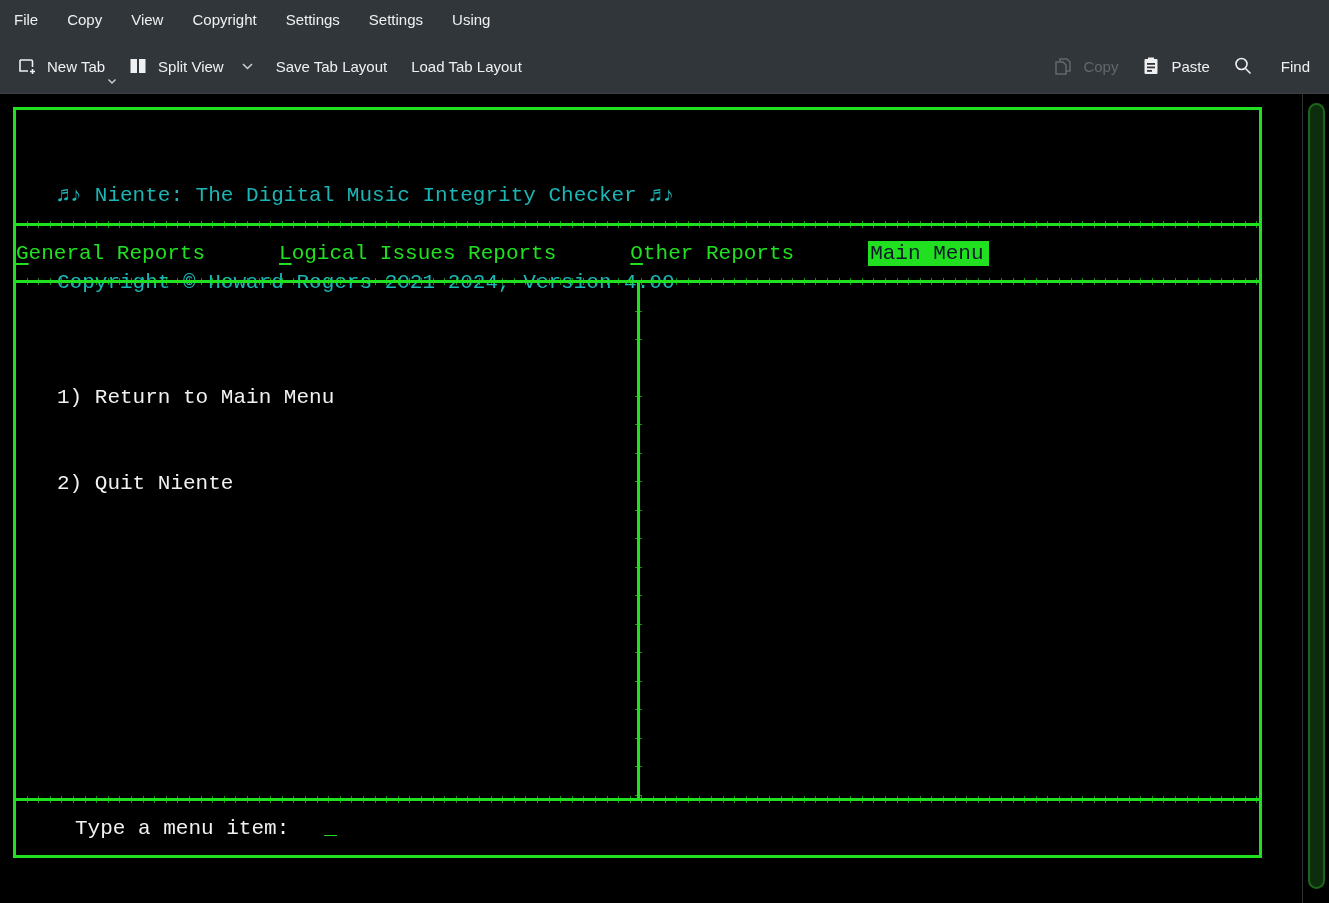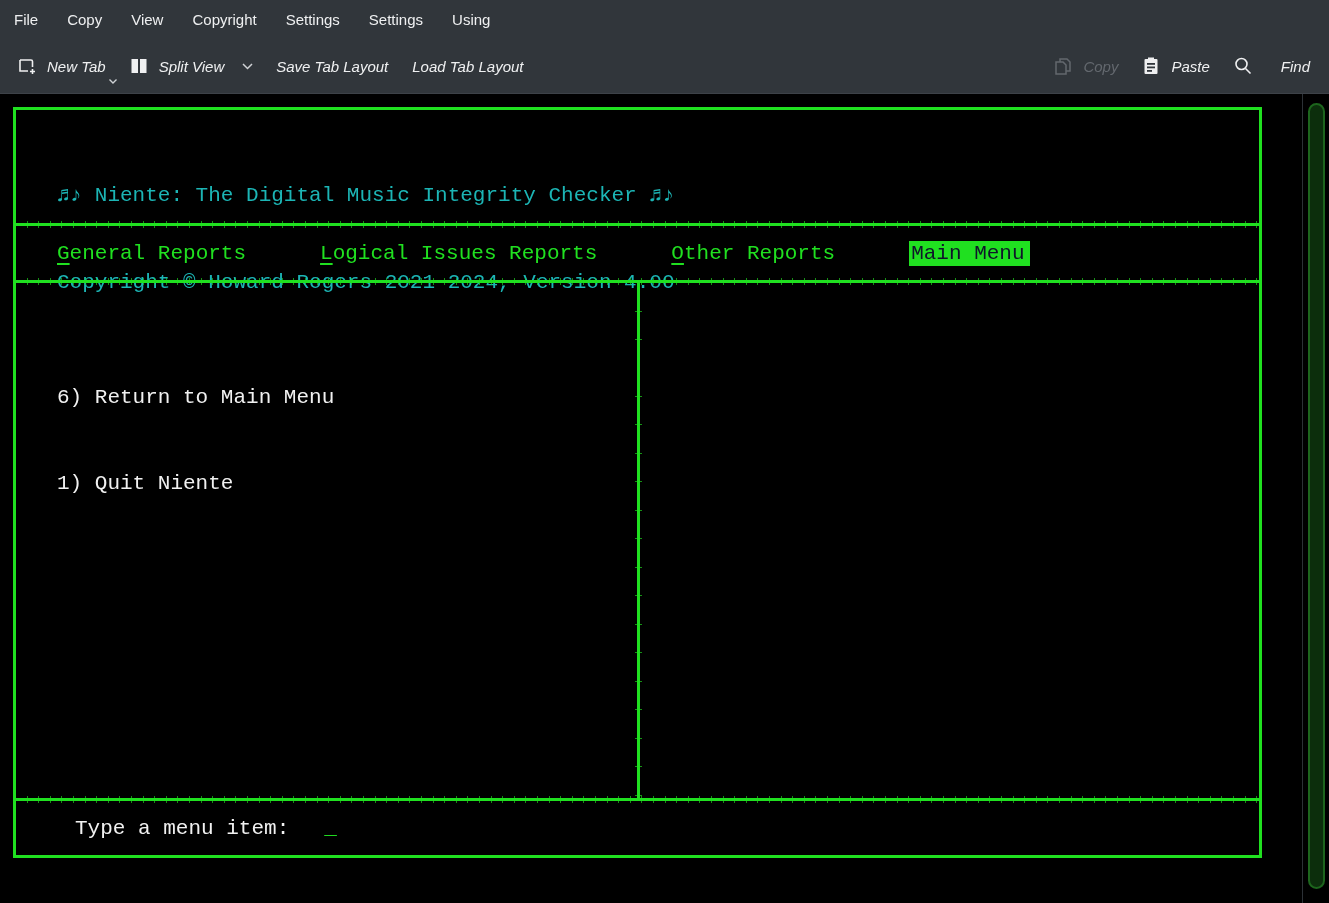--- a/index.html
+++ b/index.html
@@ -23,21 +23,20 @@
     position:absolute;left:0;top:0;width:1329px;height:38px;
     background:var(--chrome-bg);display:flex;align-items:center;
     padding-left:12px;color:var(--chrome-text);font-size:15px;
   }
   .menu-item{padding:4px 2px;margin-right:25px;cursor:default;}
   .toolbar{
     position:absolute;left:0;top:38px;width:1329px;height:56px;
     background:var(--chrome-bg);display:flex;align-items:center;
     padding:0 19px 0 16px;color:var(--chrome-text);font-size:15px;
     box-shadow:inset 0 -1px 0 var(--chrome-edge);
-    font-style:italic;
   }
   .tbtn{display:flex;align-items:center;gap:9px;margin-right:22px;position:relative;cursor:default;}
   .tbtn.text-only{margin-right:24px;}
   .tbtn svg{display:block;}
   .tbtn.disabled{color:var(--chrome-disabled);justify-content:center;}
   .tbtn .mini-chevron{position:absolute;right:-12px;bottom:-8px;}
   .tbtn .inline-chevron{margin-left:8px;}
   .toolbar-spacer{flex:1;}
 
   
@@ -70,21 +69,21 @@
   .vdiv::before{
     content:"";position:absolute;top:0;bottom:0;left:-2px;width:7px;
     background:repeating-linear-gradient(180deg,transparent 0 27.5px,var(--green) 27.5px 28.5px);
     opacity:.65;
   }
 
   .tui-header{height:113px;padding:13px 0 0 41px;line-height:29px;white-space:pre;}
   .hdr-title,.hdr-copyright{color:var(--cyan);}
   .hdr-status{color:var(--yellow);}
 
-  .tui-tabs{height:54px;display:flex;align-items:center;padding-left:41px;color:var(--green);}
+  .tui-tabs{height:54px;display:flex;align-items:center;color:var(--green);}
   .tab{white-space:pre;margin-right:74px;cursor:default;}
   .tab .hk{text-decoration:underline;text-underline-offset:4px;}
   .tab.active{background:var(--green);color:#0f172a;padding:1px 5px 1px 2px;margin-right:0;}
 
   .tui-panels{flex:1;display:flex;}
   .panel-left{width:621px;padding:44px 0 0 41px;color:var(--term-white);line-height:28.5px;white-space:pre;}
   .panel-right{flex:1;}
 
   .tui-prompt{height:54px;display:flex;align-items:center;padding-left:59px;color:var(--term-white);white-space:pre;}
   .prompt-cursor{color:var(--green);margin-left:35px;font-weight:bold;}
@@ -194,22 +193,22 @@
       <span class="tab"><span class="hk">G</span><span>eneral Reports</span></span>
       <span class="tab"><span class="hk">L</span><span>ogical Issues Reports</span></span>
       <span class="tab"><span class="hk">O</span><span>ther Reports</span></span>
       <span class="tab active"><span class="hk"></span><span>Main Menu</span></span>
     </div>
 
     <div class="hdiv"></div>
 
     <div class="tui-panels">
       <div class="panel-left">
-        <div>6) Return to Main Menu</div>
-        <div>1) Quit Niente</div>
+        <div>1) Return to Main Menu</div>
+        <div>2) Quit Niente</div>
       </div>
       <div class="vdiv"></div>
       <div class="panel-right"></div>
     </div>
 
     <div class="hdiv"></div>
 
     <div class="tui-prompt">
       <span>Type a menu item:</span>
       <span class="prompt-cursor">_</span>

